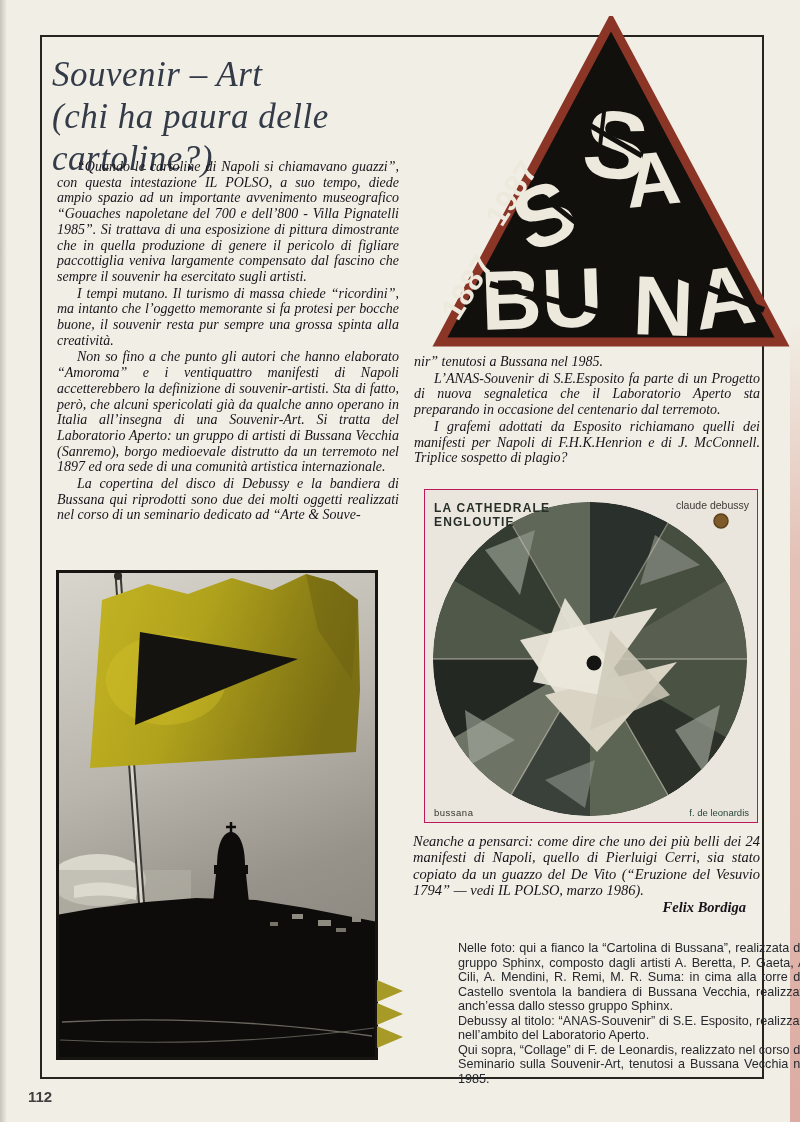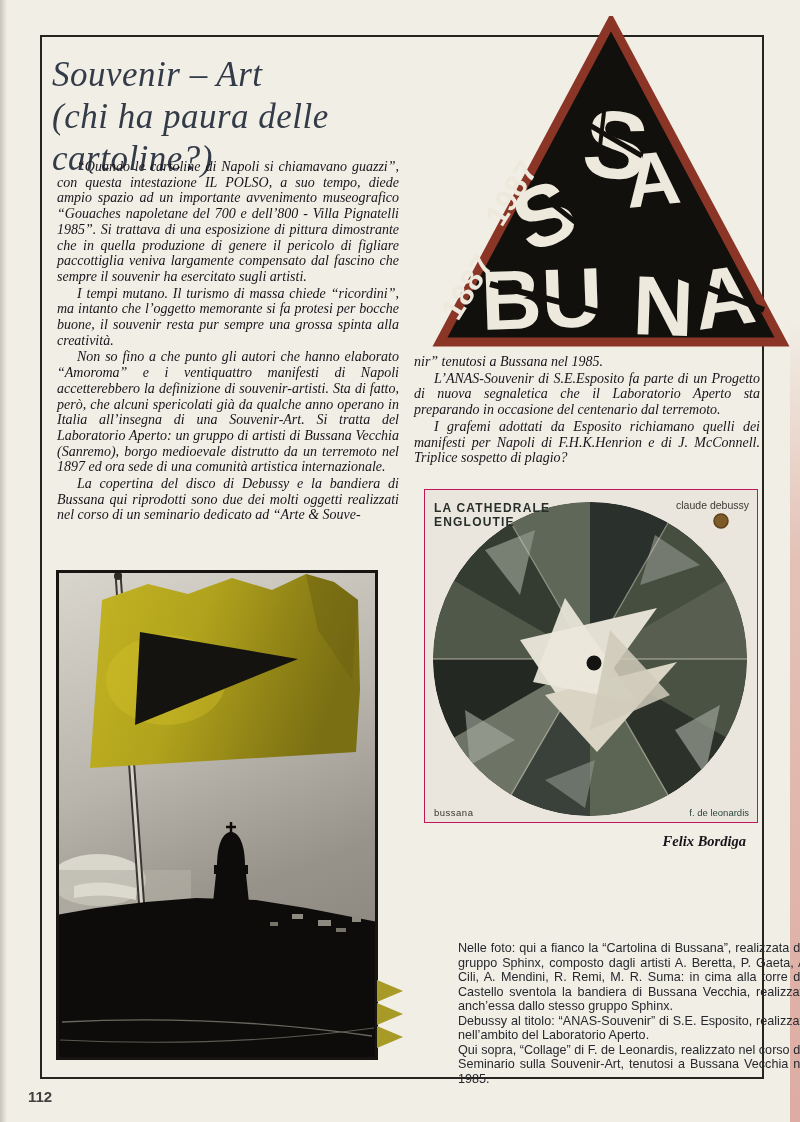--- a/index.html
+++ b/index.html
@@ -200,20 +200,21 @@
         <text x="9" y="36" font-size="12" font-weight="700" letter-spacing="1.2" fill="#262e28">ENGLOUTIE</text>
         <text x="324" y="19" font-size="10.5" text-anchor="end" fill="#3e3a33">claude debussy</text>
         <text x="9" y="326" font-size="9.5" letter-spacing="0.5" fill="#35342c">bussana</text>
         <text x="324" y="326" font-size="9.5" text-anchor="end" fill="#274439">f. de leonardis</text>
       </g>
       <circle cx="296" cy="31" r="7" fill="#7d5a28" stroke="#5c401a" stroke-width="1.5"></circle>
     </svg>
   </div>
 
   <div class="record-caption">
+    <p>Neanche a pensarci: come dire che uno dei più belli dei 24 manifesti di Napoli, quello di Pierluigi Cerri, sia stato copiato da un guazzo del De Vito (“Eruzione del Vesuvio 1794” — vedi IL POLSO, marzo 1986).</p>
     <p class="signature">Felix Bordiga</p>
   </div>
 
   <div class="photo-captions">
     <p>Nelle foto: qui a fianco la “Cartolina di Bussana”, realizzata dal gruppo Sphinx, composto dagli artisti A. Beretta, P. Gaeta, A. Cili, A. Mendini, R. Remi, M. R. Suma: in cima alla torre del Castello sventola la bandiera di Bussana Vecchia, realizzata anch’essa dallo stesso gruppo Sphinx.</p>
     <p>Debussy al titolo: “ANAS-Souvenir” di S.E. Esposito, realizzato nell’ambito del Laboratorio Aperto.</p>
     <p>Qui sopra, “Collage” di F. de Leonardis, realizzato nel corso del Seminario sulla Souvenir-Art, tenutosi a Bussana Vecchia nel 1985.</p>
   </div>
 
   <div class="footer-num">112</div>

